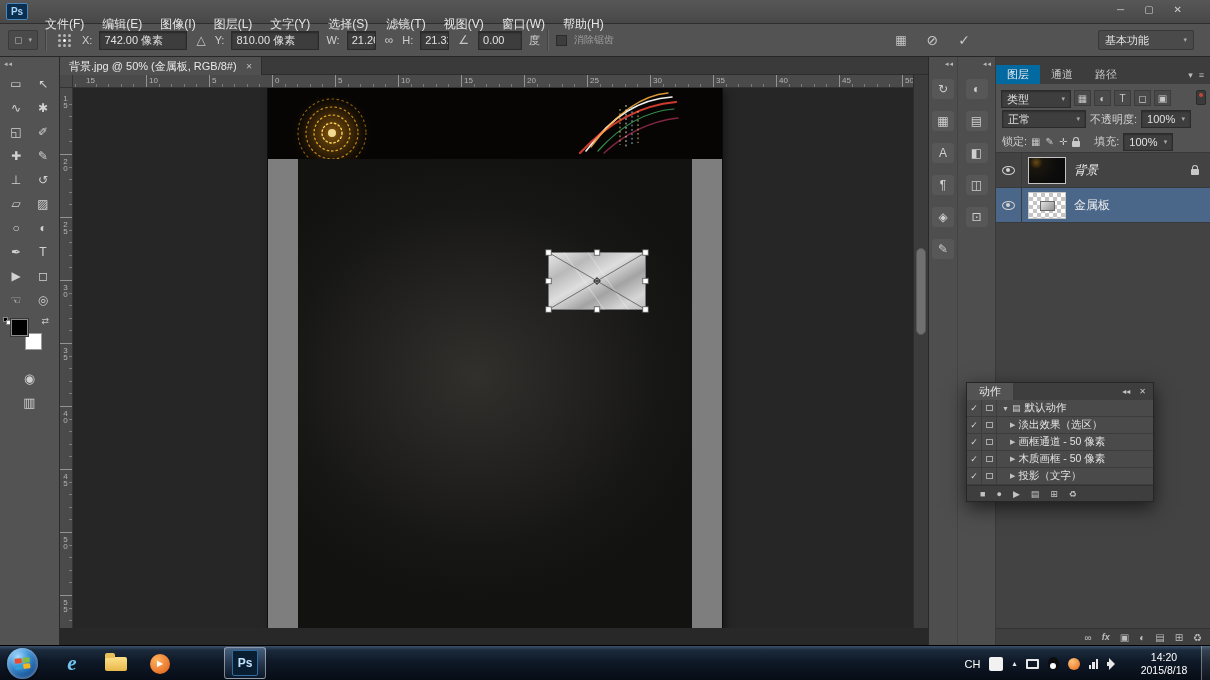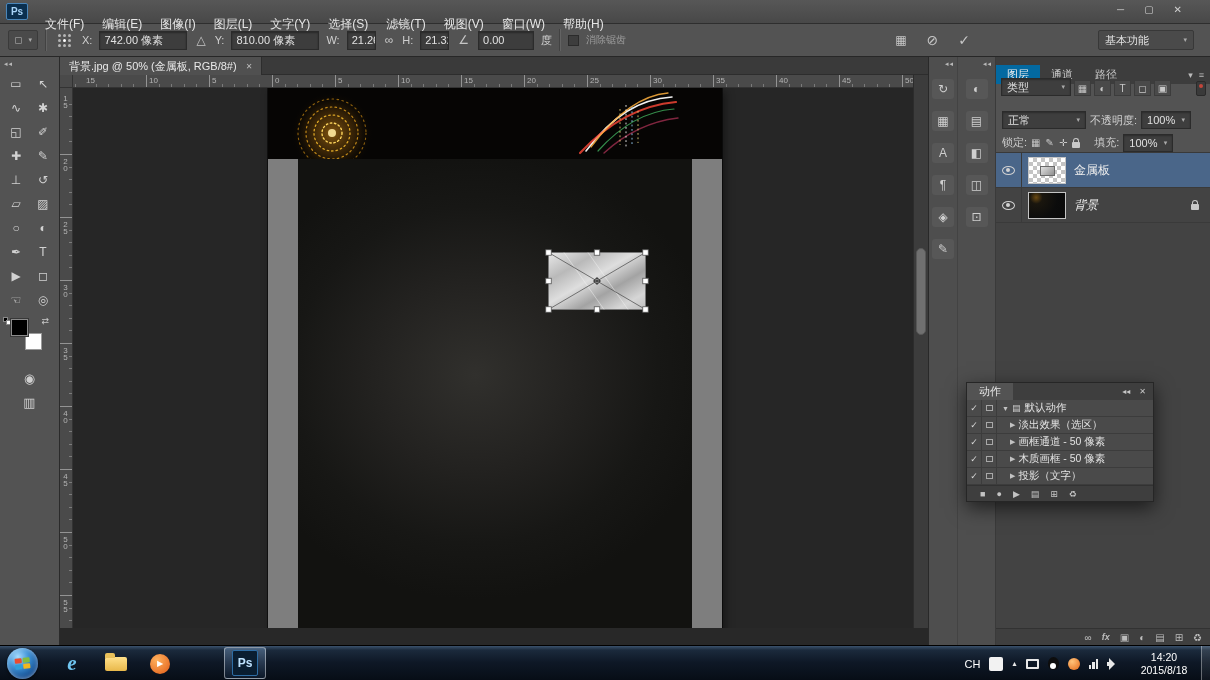--- a/index.html
+++ b/index.html
@@ -15,21 +15,21 @@
 
   
   .optionsbar{position:absolute;left:0;top:24px;width:100%;height:33px;background:#535353;border-bottom:1px solid #272727;display:flex;align-items:center;gap:7px;padding:0 8px;z-index:19}
   .tool-preset{width:30px;height:20px;background:#4a4a4a;border:1px solid #3a3a3a;border-radius:2px;color:#bbb;font-size:9px;display:flex;align-items:center;justify-content:center;gap:3px}
   .sep{width:0;height:22px;border-left:1px solid #424242;border-right:1px solid #636363}
   .refgrid{display:grid;grid-template-columns:repeat(3,3px);grid-template-rows:repeat(3,3px);gap:2px;margin:0 4px}
   .refgrid i{background:#b5b5b5;border-radius:50%}
   .refgrid i.c{background:#fff}
   .opt-label{color:#cfcfcf;font-size:11px}
   .opt-input{height:19px;background:#3d3d3d;border:1px solid #2b2b2b;box-shadow:inset 0 1px 2px rgba(0,0,0,.35);color:#e2e2e2;font-size:11px;display:flex;align-items:center;padding:0 4px;white-space:nowrap;overflow:hidden}
-  .w64{width:88px}.w50{width:29px}.w44{width:56px}
+  .w64{width:88px}.w50{width:29px}.w44{width:44px}
   .opt-btn{color:#c6c6c6;font-size:12px;padding:0 2px}
   .chk{width:11px;height:11px;background:#3d3d3d;border:1px solid #2b2b2b}
   .chk-label{color:#9c9c9c;font-size:10px}
   .opt-actions{margin-left:auto;display:flex;align-items:center;gap:16px;margin-right:230px}
   .opt-actions .big{font-size:14px}
   .workspace{position:absolute;right:16px;top:6px;width:96px;height:20px;background:#4a4a4a;border:1px solid #383838;border-radius:2px;display:flex;align-items:center;justify-content:space-between;padding:0 6px;font-size:11px;color:#e0e0e0}
   .caret{font-size:7px;color:#aaa;margin-left:3px}
 
   
   .toolbox{position:absolute;left:0;top:57px;width:60px;height:588px;background:#535353;border-right:1px solid #2a2a2a;z-index:10}
@@ -81,21 +81,21 @@
   .stripB{left:28px;width:38px;border-left:1px solid #434343}
   .strip .collapse-arrows{text-align:right;padding:3px 3px}
   .strip-icons{display:flex;flex-direction:column;align-items:center;gap:12px;margin-top:8px}
   .strip-icon{width:22px;height:20px;display:flex;align-items:center;justify-content:center;color:#cfcfcf;font-size:12px;background:rgba(255,255,255,.05);border-radius:3px}
 
   .panels{position:absolute;left:66px;top:0;width:216px;bottom:0;background:#535353;border-left:1px solid #3a3a3a}
   .ptabs{height:27px;background:#3d3d3d;display:flex;align-items:flex-end}
   .ptab{height:19px;line-height:19px;padding:0 11px;font-size:11px;color:#c6c6c6}
   .ptab.active{background:#0369a1;color:#eee}
   .ptab-menu{margin-left:auto;color:#bbb;font-size:9px;padding:0 7px 4px 0;display:flex;gap:6px;align-items:center}
-  .filter-row{height:23px;display:flex;align-items:flex-end;gap:3px;padding:12px 5px}
+  .filter-row{height:23px;display:flex;align-items:flex-start;gap:3px;padding:6px 5px}
   .select{height:18px;background:#3e3e3e;border:1px solid #2b2b2b;box-shadow:inset 0 1px 2px rgba(0,0,0,.3);display:flex;align-items:center;justify-content:space-between;padding:0 5px;font-size:11px;color:#e0e0e0}
   .sel70{width:70px}.sel84{width:84px}.sel50{width:50px}
   .ficon{width:17px;height:16px;display:flex;align-items:center;justify-content:center;color:#c8c8c8;font-size:10px;background:#4a4a4a;border:1px solid #3c3c3c}
   .ftoggle{margin-left:auto;width:10px;height:15px;background:#3a3a3a;border:1px solid #2a2a2a;border-radius:2px;position:relative}
   .ftoggle::after{content:"";position:absolute;left:2px;top:2px;width:4px;height:4px;border-radius:50%;background:#c2453a}
   .blend-row{height:24px;display:flex;align-items:center;gap:4px;padding:0 6px}
   .lock-row{height:21px;display:flex;align-items:center;gap:4px;padding:0 6px}
   .plabel{font-size:11px;color:#cfcfcf}
   .lockicons{display:flex;gap:5px;align-items:center;color:#c6c6c6;font-size:10px}
   .lock{width:8px;height:6px;background:#c8c8c8;border-radius:1px;position:relative;margin-top:4px;display:inline-block}
@@ -452,37 +452,37 @@
           <span>✛</span>
           <span class="lock"></span>
         </div>
         <span class="plabel" style="margin-left:10px">填充:</span>
         <div class="select sel50">
             <span>100%</span>
             <span class="caret">▾</span>
           </div>
       </div>
       <div class="layer-list">
+        <div class="lrow">
+          <div class="eyecell">
+              <span class="eye"></span>
+            </div>
+          <div class="lthumb bgthumb"></div>
+          <span class="lname italic">背景</span>
+          <span class="lock llock"></span>
+        </div>
         <div class="lrow sel">
           <div class="eyecell">
               <span class="eye"></span>
             </div>
           <div class="lthumb checker">
               <i class="plate-mini"></i>
             </div>
           <span class="lname">金属板</span>
         </div>
-        <div class="lrow">
-          <div class="eyecell">
-              <span class="eye"></span>
-            </div>
-          <div class="lthumb bgthumb"></div>
-          <span class="lname italic">背景</span>
-          <span class="lock llock"></span>
-        </div>
       </div>
       <div class="lbottom">
         <span>∞</span>
         <span class="fxi">fx</span>
         <span>▣</span>
         <span>◐</span>
         <span>▤</span>
         <span>⊞</span>
         <span>♻</span>
       </div>

